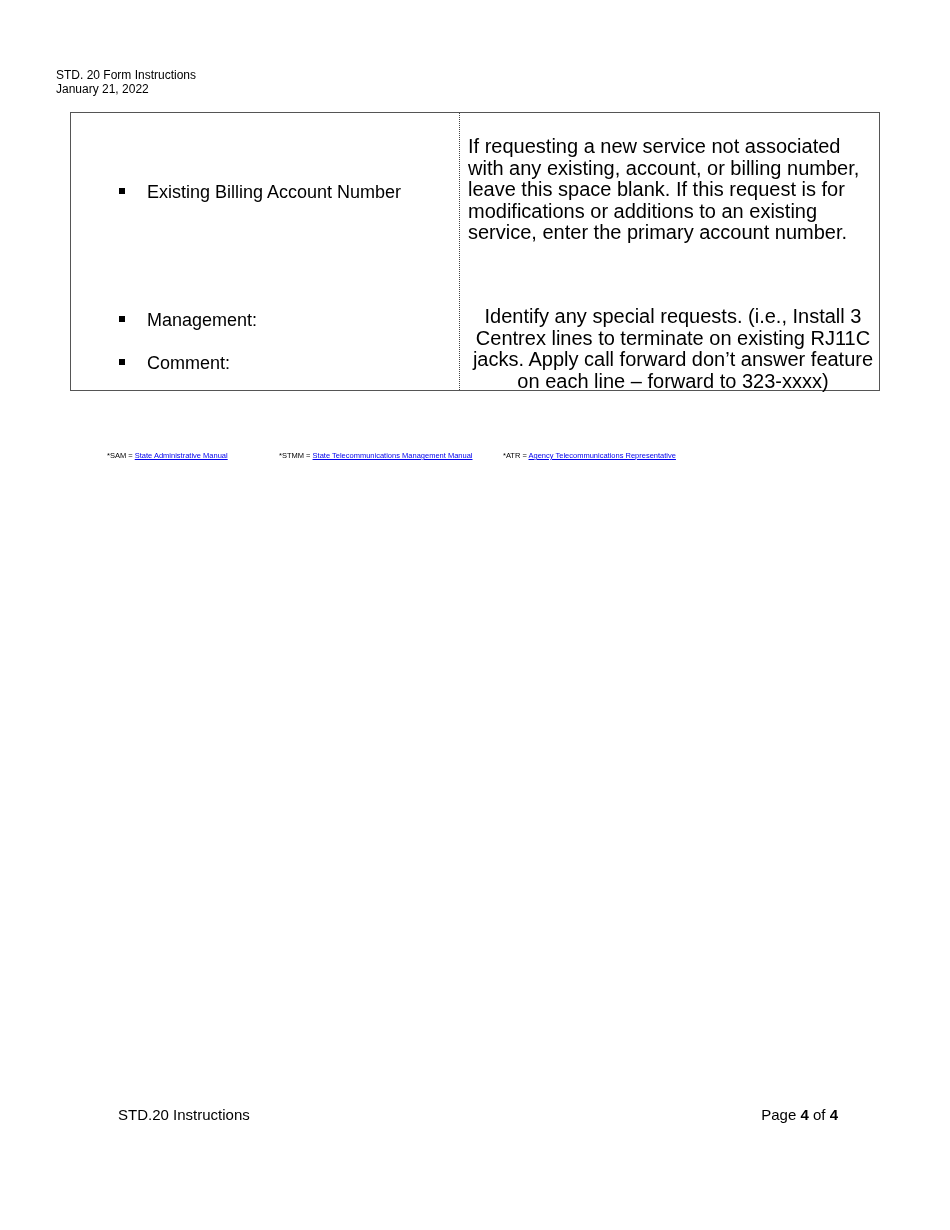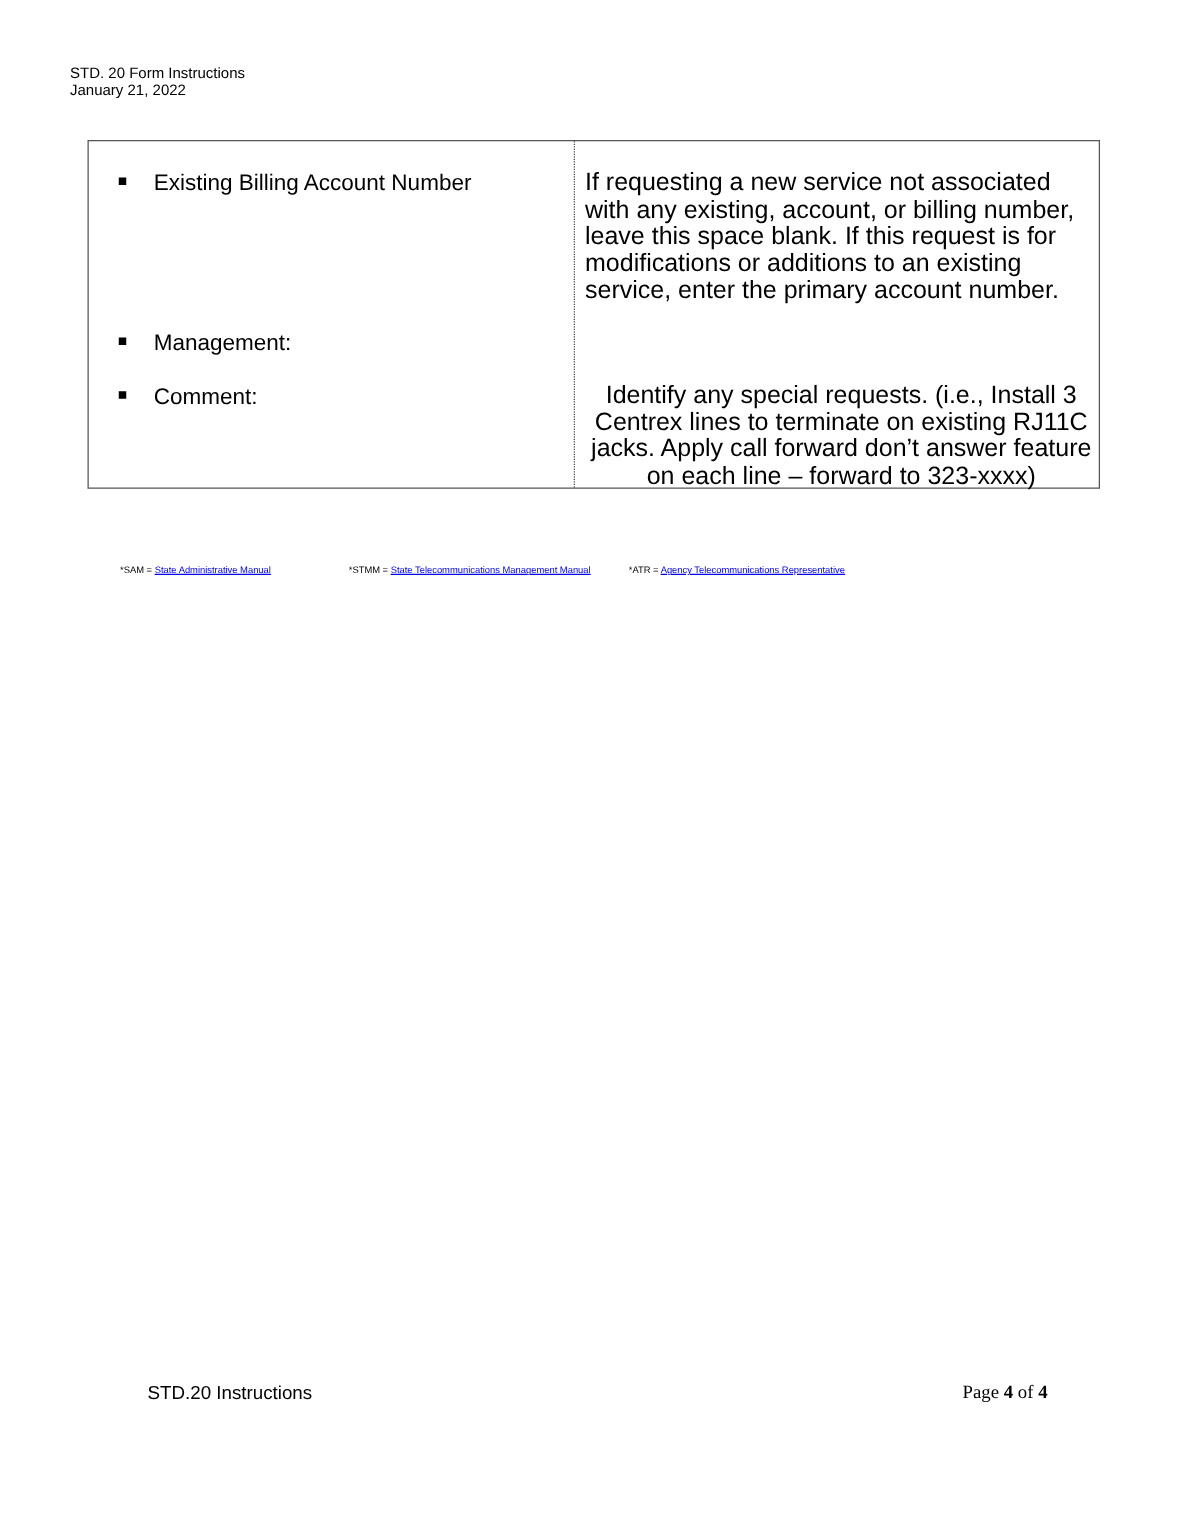--- a/index.html
+++ b/index.html
@@ -1,20 +1,20 @@
 <!DOCTYPE html>
 <html><head>
 <meta charset="utf-8">
 <style>
   html, body { margin:0; padding:0; background:#ffffff; }
   body { width:950px; height:1230px; position:relative; font-family:"Liberation Sans", sans-serif; color:#000; overflow:hidden; }
-  .hdr { position:absolute; left:56px; top:51px; font-size:12px; line-height:14px; }
+  .hdr { position:absolute; left:56px; top:68px; font-size:12px; line-height:14px; }
   .tbl { position:absolute; left:70px; top:112px; width:810px; height:279px; border:1px solid #555; box-sizing:border-box; }
   .divider { position:absolute; left:388px; top:0; bottom:0; border-left:1px dotted #444; }
-  .left-item { position:absolute; left:24px; font-size:18px; line-height:21px; }
+  .left-item { position:absolute; left:48px; font-size:18px; line-height:21px;margin-top:46px; }
   .bullet { display:inline-block; width:6px; height:6px; background:#000; margin-right:22px; vertical-align:middle; position:relative; top:-2px; }
   .right-item { position:absolute; left:397px; width:410px; font-size:20px; line-height:21.5px; }
   .notes { position:absolute; top:451px; font-size:7.5px; line-height:9px; white-space:nowrap; }
   .notes a { color:#0000ee; text-decoration:underline; }
   .ftr { position:absolute; top:1094px; font-size:15px; line-height:17px;margin-top:12px; }
 </style>
 </head>
 <body>
 
 <div class="hdr">
@@ -33,26 +33,26 @@
   <div class="left-item" style="top:151px;">
     <span class="bullet"></span><span>Management:</span>
   </div>
 
   <div class="left-item" style="top:194px;">
     <span class="bullet"></span><span>Comment:</span>
   </div>
   <div class="right-item" style="top:193px;text-align:center;">Identify any special requests. (i.e., Install 3 Centrex lines to terminate on existing RJ11C jacks.  Apply call forward don’t answer feature on each line – forward to 323-xxxx)</div>
 </div>
 
-<div class="notes" style="left:96px;">
+<div class="notes" style="left:107px;">
   <span>*SAM = </span><a>State Administrative Manual</a>
 </div>
 <div class="notes" style="left:279px;">
   <span>*STMM = </span><a>State Telecommunications Management Manual</a>
 </div>
 <div class="notes" style="left:503px;">
   <span>*ATR = </span><a>Agency Telecommunications Representative</a>
 </div>
 
 <div class="ftr" style="left:118px;">STD.20 Instructions</div>
-<div class="ftr" style="right:112px;font-family:Liberation Serif, serif;">
+<div class="ftr" style="right:112px;">
   <span>Page </span><b>4</b><span> of </span><b>4</b>
 </div>
 
 </body></html>

